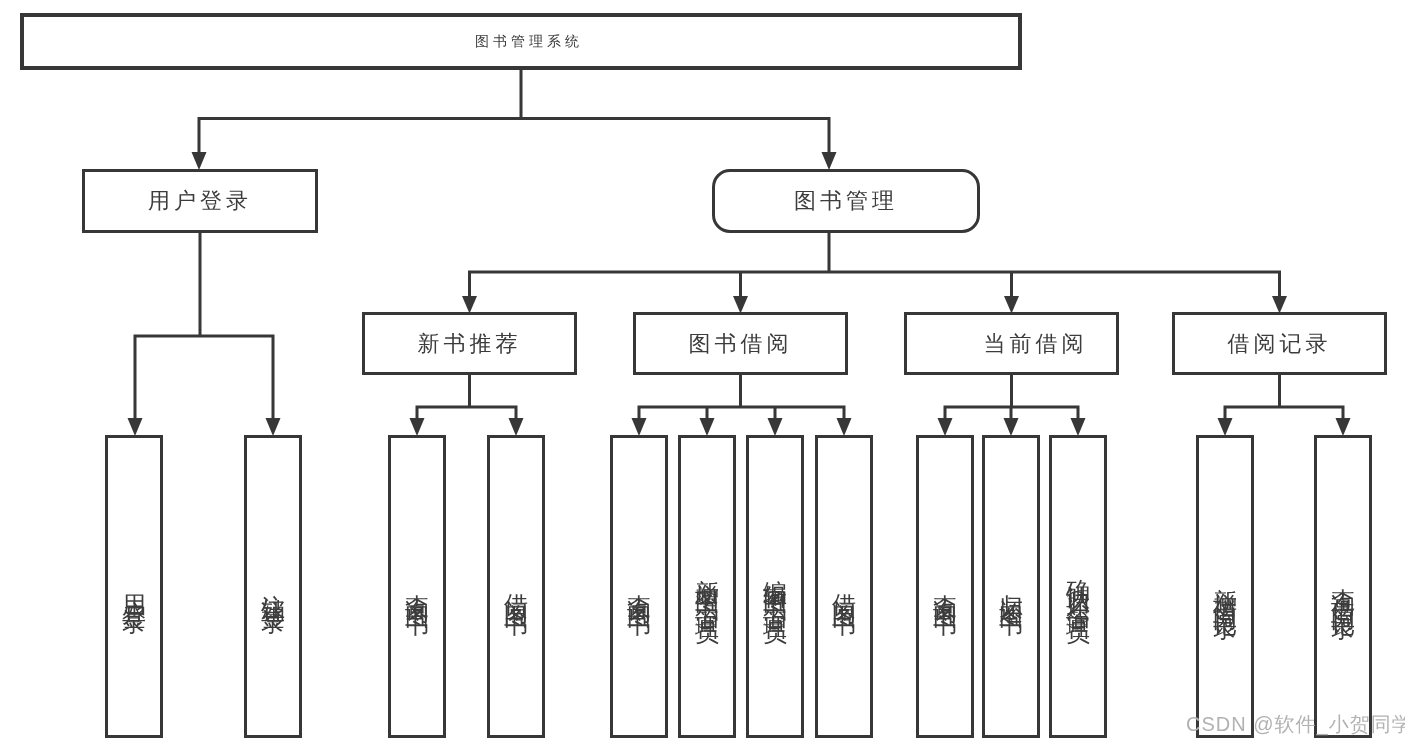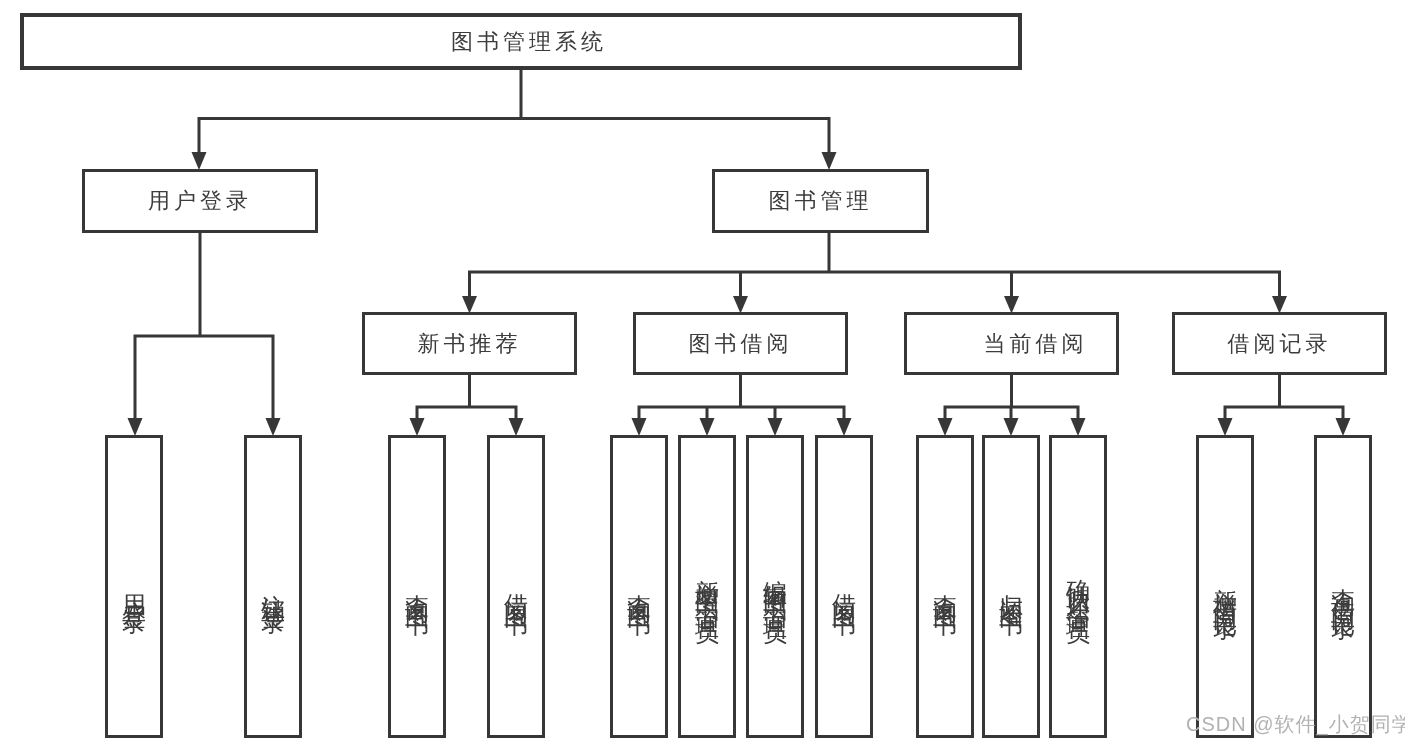--- a/index.html
+++ b/index.html
@@ -7,21 +7,21 @@
     position:relative; width:1405px; height:747px; background:#ffffff;
     font-family:"Liberation Sans","DejaVu Sans",sans-serif; overflow:hidden;
     color:#3c3c3c;
   }
   .wires { position:absolute; left:0; top:0; width:1405px; height:747px; }
   .box {
     position:absolute; box-sizing:border-box; background:#ffffff;
     border:3px solid #373737; display:flex; align-items:center; justify-content:center;
     text-align:center; color:#3c3c3c;
   }
-  .root  { border-width:4px; font-size:22px; letter-spacing:4px;padding-left:16px; }
+  .root  { border-width:4px; font-size:14px; letter-spacing:4px;padding-left:16px; }
   .hbox  { font-size:22px; letter-spacing:4px; }
   .vbox  { font-size:24px; letter-spacing:6px; writing-mode:vertical-rl; line-height:1; }
   .leaf  { top:435px; height:303px; width:58px; }
   .lvl3  { top:312px; height:63px; width:215px; }
   .watermark {
     position:absolute; left:1186px; top:711px; font-size:20px;
     color:#b2b2b2; letter-spacing:1px; white-space:nowrap;
   }
 </style>
 </head>
@@ -64,21 +64,21 @@
       <polygon points="1003.5,418 1018.5,418 1011,436"></polygon>
       <polygon points="1070.5,418 1085.5,418 1078,436"></polygon>
       <polygon points="1217.5,418 1232.5,418 1225,436"></polygon>
       <polygon points="1335.5,418 1350.5,418 1343,436"></polygon>
     </g>
   </svg>
 
   <div class="box root" style="left:20px; top:13px; width:1002px; height:57px;">图书管理系统</div>
 
   <div class="box hbox" style="left:82px; top:169px; width:236px; height:64px;">用户登录</div>
-  <div class="box hbox" style="left:712px; top:169px; width:217px; height:64px;">图书管理</div>
+  <div class="box hbox" style="left:712px; top:169px; width:268px; height:64px;border-radius:18px;">图书管理</div>
 
   <div class="box hbox lvl3" style="left:362px;">新书推荐</div>
   <div class="box hbox lvl3" style="left:633px;">图书借阅</div>
   <div class="box hbox lvl3" style="left:904px;padding-left:48px;">当前借阅</div>
   <div class="box hbox lvl3" style="left:1172px;">借阅记录</div>
 
   <div class="box vbox leaf" style="left:105px;">用户登录</div>
   <div class="box vbox leaf" style="left:244px;">注销登录</div>
 
   <div class="box vbox leaf" style="left:388px;">查询图书</div>

